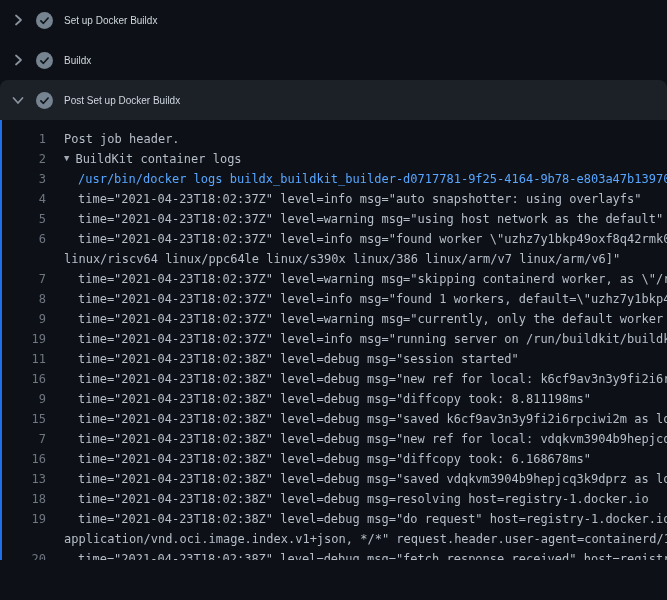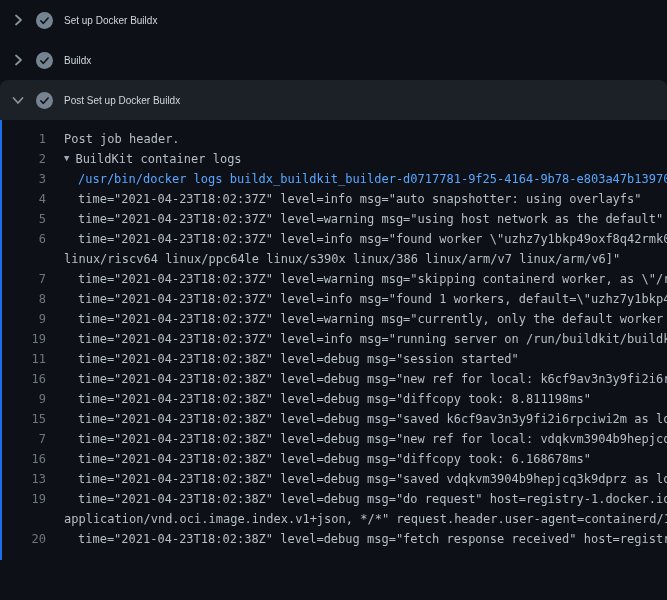--- a/index.html
+++ b/index.html
@@ -167,20 +167,24 @@
   <div class="row child">
     <span class="num">16</span>
     <span class="txt"><span class="txt-content">time="2021-04-23T18:02:38Z" level=debug msg="diffcopy took: 6.168678ms"</span></span>
   </div>
 
   <div class="row child">
     <span class="num">13</span>
     <span class="txt"><span class="txt-content">time="2021-04-23T18:02:38Z" level=debug msg="saved vdqkvm3904b9hepjcq3k9dprz as loca</span></span>
   </div>
 
+  <div class="row child">
+    <span class="num">18</span>
+    <span class="txt"><span class="txt-content">time="2021-04-23T18:02:38Z" level=debug msg=resolving host=registry-1.docker.io</span></span>
+  </div>
 
   <div class="row child">
     <span class="num">19</span>
     <span class="txt"><span class="txt-content">time="2021-04-23T18:02:38Z" level=debug msg="do request" host=registry-1.docker.io r</span></span>
   </div>
 
   <div class="row wrap">
     <span class="num"></span>
     <span class="txt"><span class="txt-content">application/vnd.oci.image.index.v1+json, */*" request.header.user-agent=containerd/1.4</span></span>
   </div>

